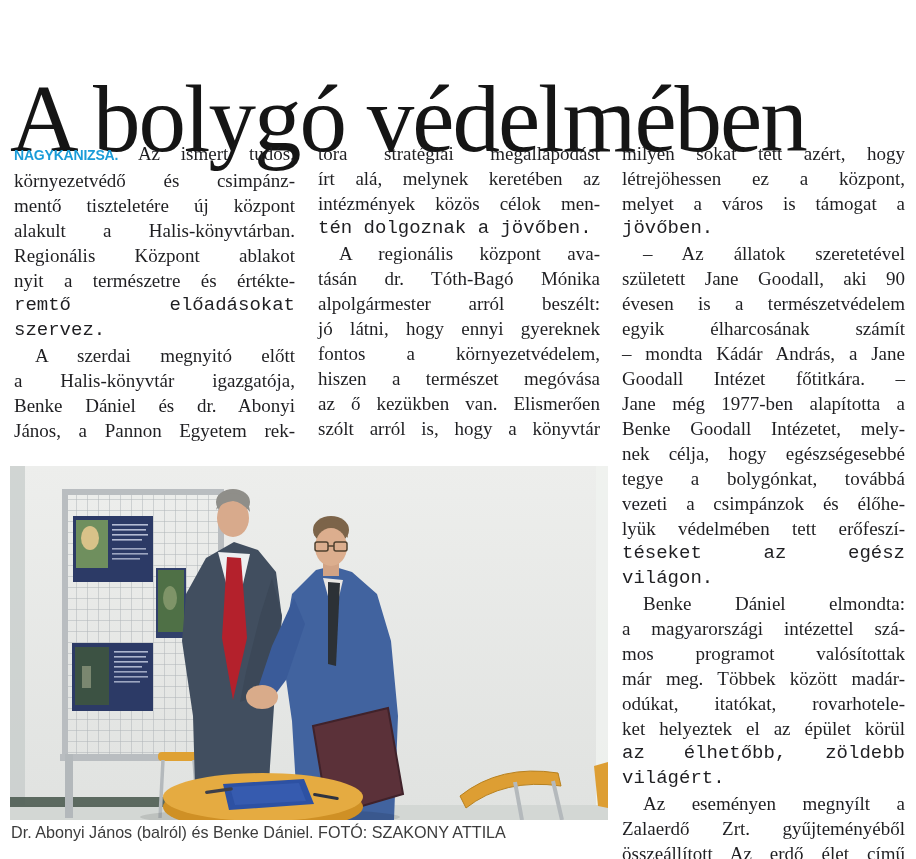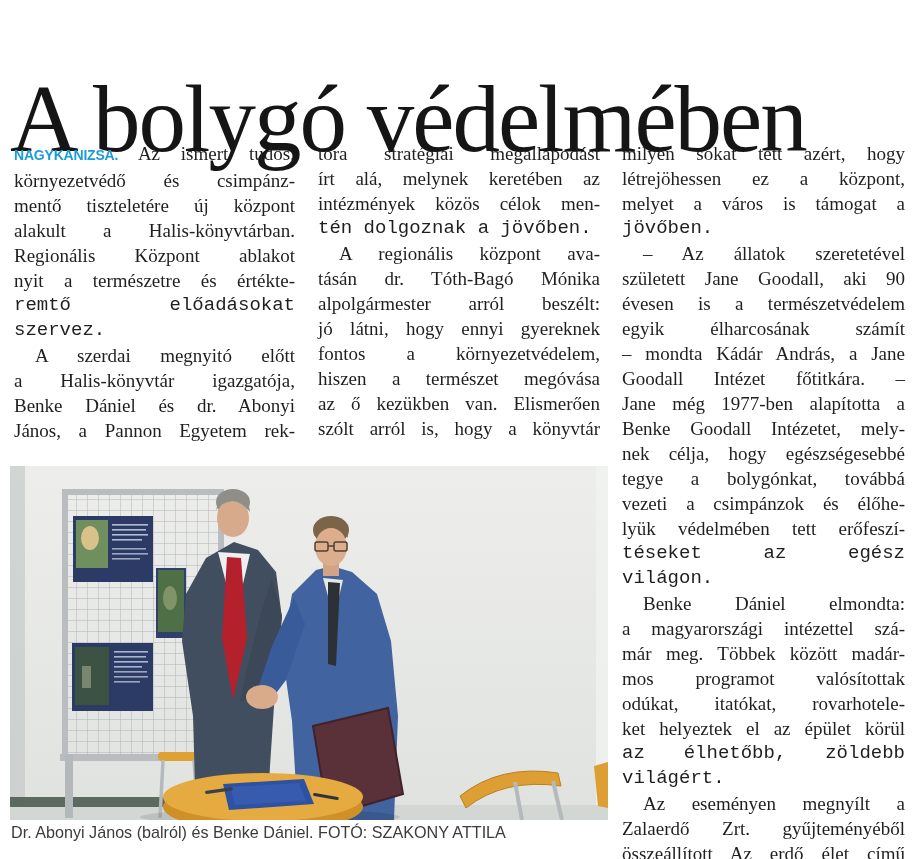--- a/index.html
+++ b/index.html
@@ -72,22 +72,22 @@
       <div class="tline"><span>Goodall Intézet főtitkára. –</span></div>
       <div class="tline"><span>Jane még 1977-ben alapította a</span></div>
       <div class="tline"><span>Benke Goodall Intézetet, mely-</span></div>
       <div class="tline"><span>nek célja, hogy egészségesebbé</span></div>
       <div class="tline"><span>tegye a bolygónkat, továbbá</span></div>
       <div class="tline"><span>vezeti a csimpánzok és élőhe-</span></div>
       <div class="tline"><span>lyük védelmében tett erőfeszí-</span></div>
       <div class="tline end"><span>téseket az egész világon.</span></div>
       <div class="tline ind"><span>Benke Dániel elmondta:</span></div>
       <div class="tline"><span>a magyarországi intézettel szá-</span></div>
+      <div class="tline"><span>mos programot valósítottak</span></div>
       <div class="tline"><span>már meg. Többek között madár-</span></div>
-      <div class="tline"><span>mos programot valósítottak</span></div>
       <div class="tline"><span>odúkat, itatókat, rovarhotele-</span></div>
       <div class="tline"><span>ket helyeztek el az épület körül</span></div>
       <div class="tline end"><span>az élhetőbb, zöldebb világért.</span></div>
       <div class="tline ind"><span>Az eseményen megnyílt a</span></div>
       <div class="tline"><span>Zalaerdő Zrt. gyűjteményéből</span></div>
       <div class="tline"><span>összeállított Az erdő élet című</span></div>
       <div class="tline end"><span>fotókiállítás is. </span><span class="b">(BB)</span></div>
     </div>
 
   <div class="photo">

